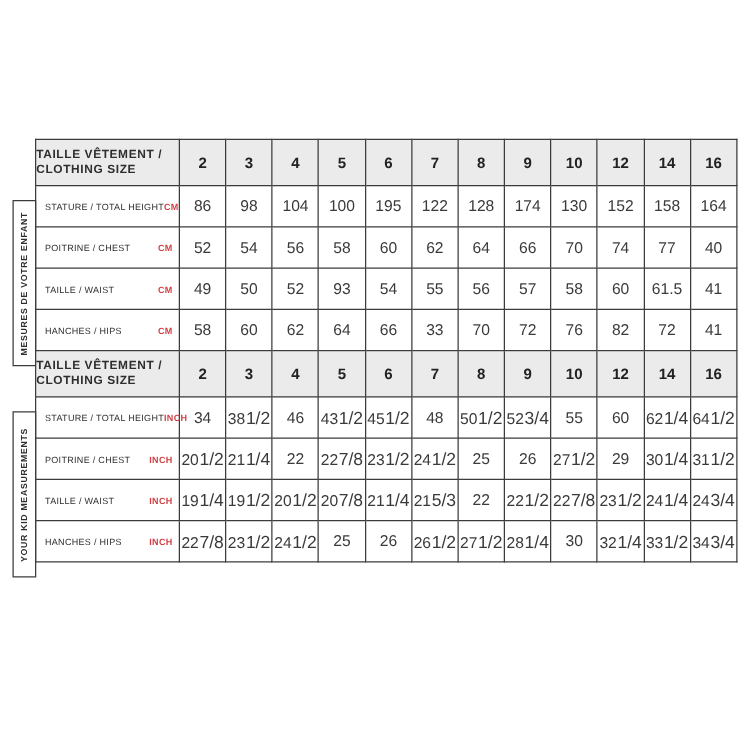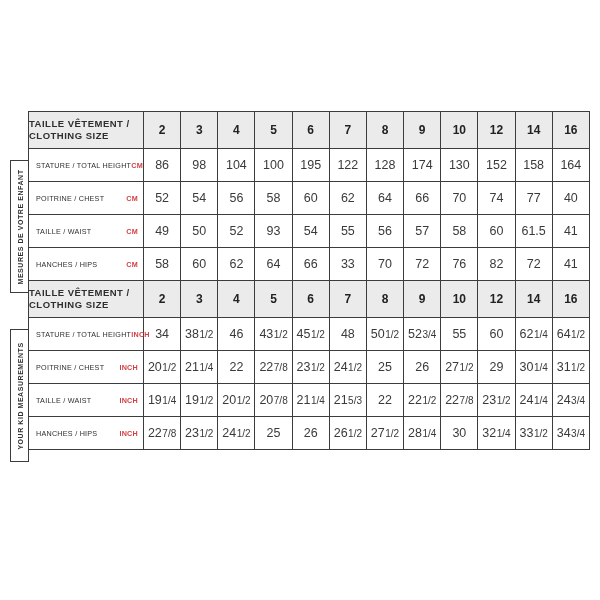--- a/index.html
+++ b/index.html
@@ -73,21 +73,21 @@
     white-space: nowrap;
     color: #d23f44;
   }
   td.value-cell {
     text-align: center; vertical-align: middle;
     font-size: 12.5px; font-weight: 400;
     color: #3a3a3a;
     white-space: nowrap;
   }
   td.value-cell .frac {
-    font-size: 10px;
+    font-size: 14px;
     margin-left: 0.5px;
     letter-spacing: 0;
   }
 </style>
 </head>
 <body>
 
 <div class="stage">
 
   <div class="side-box" id="side-cm">

